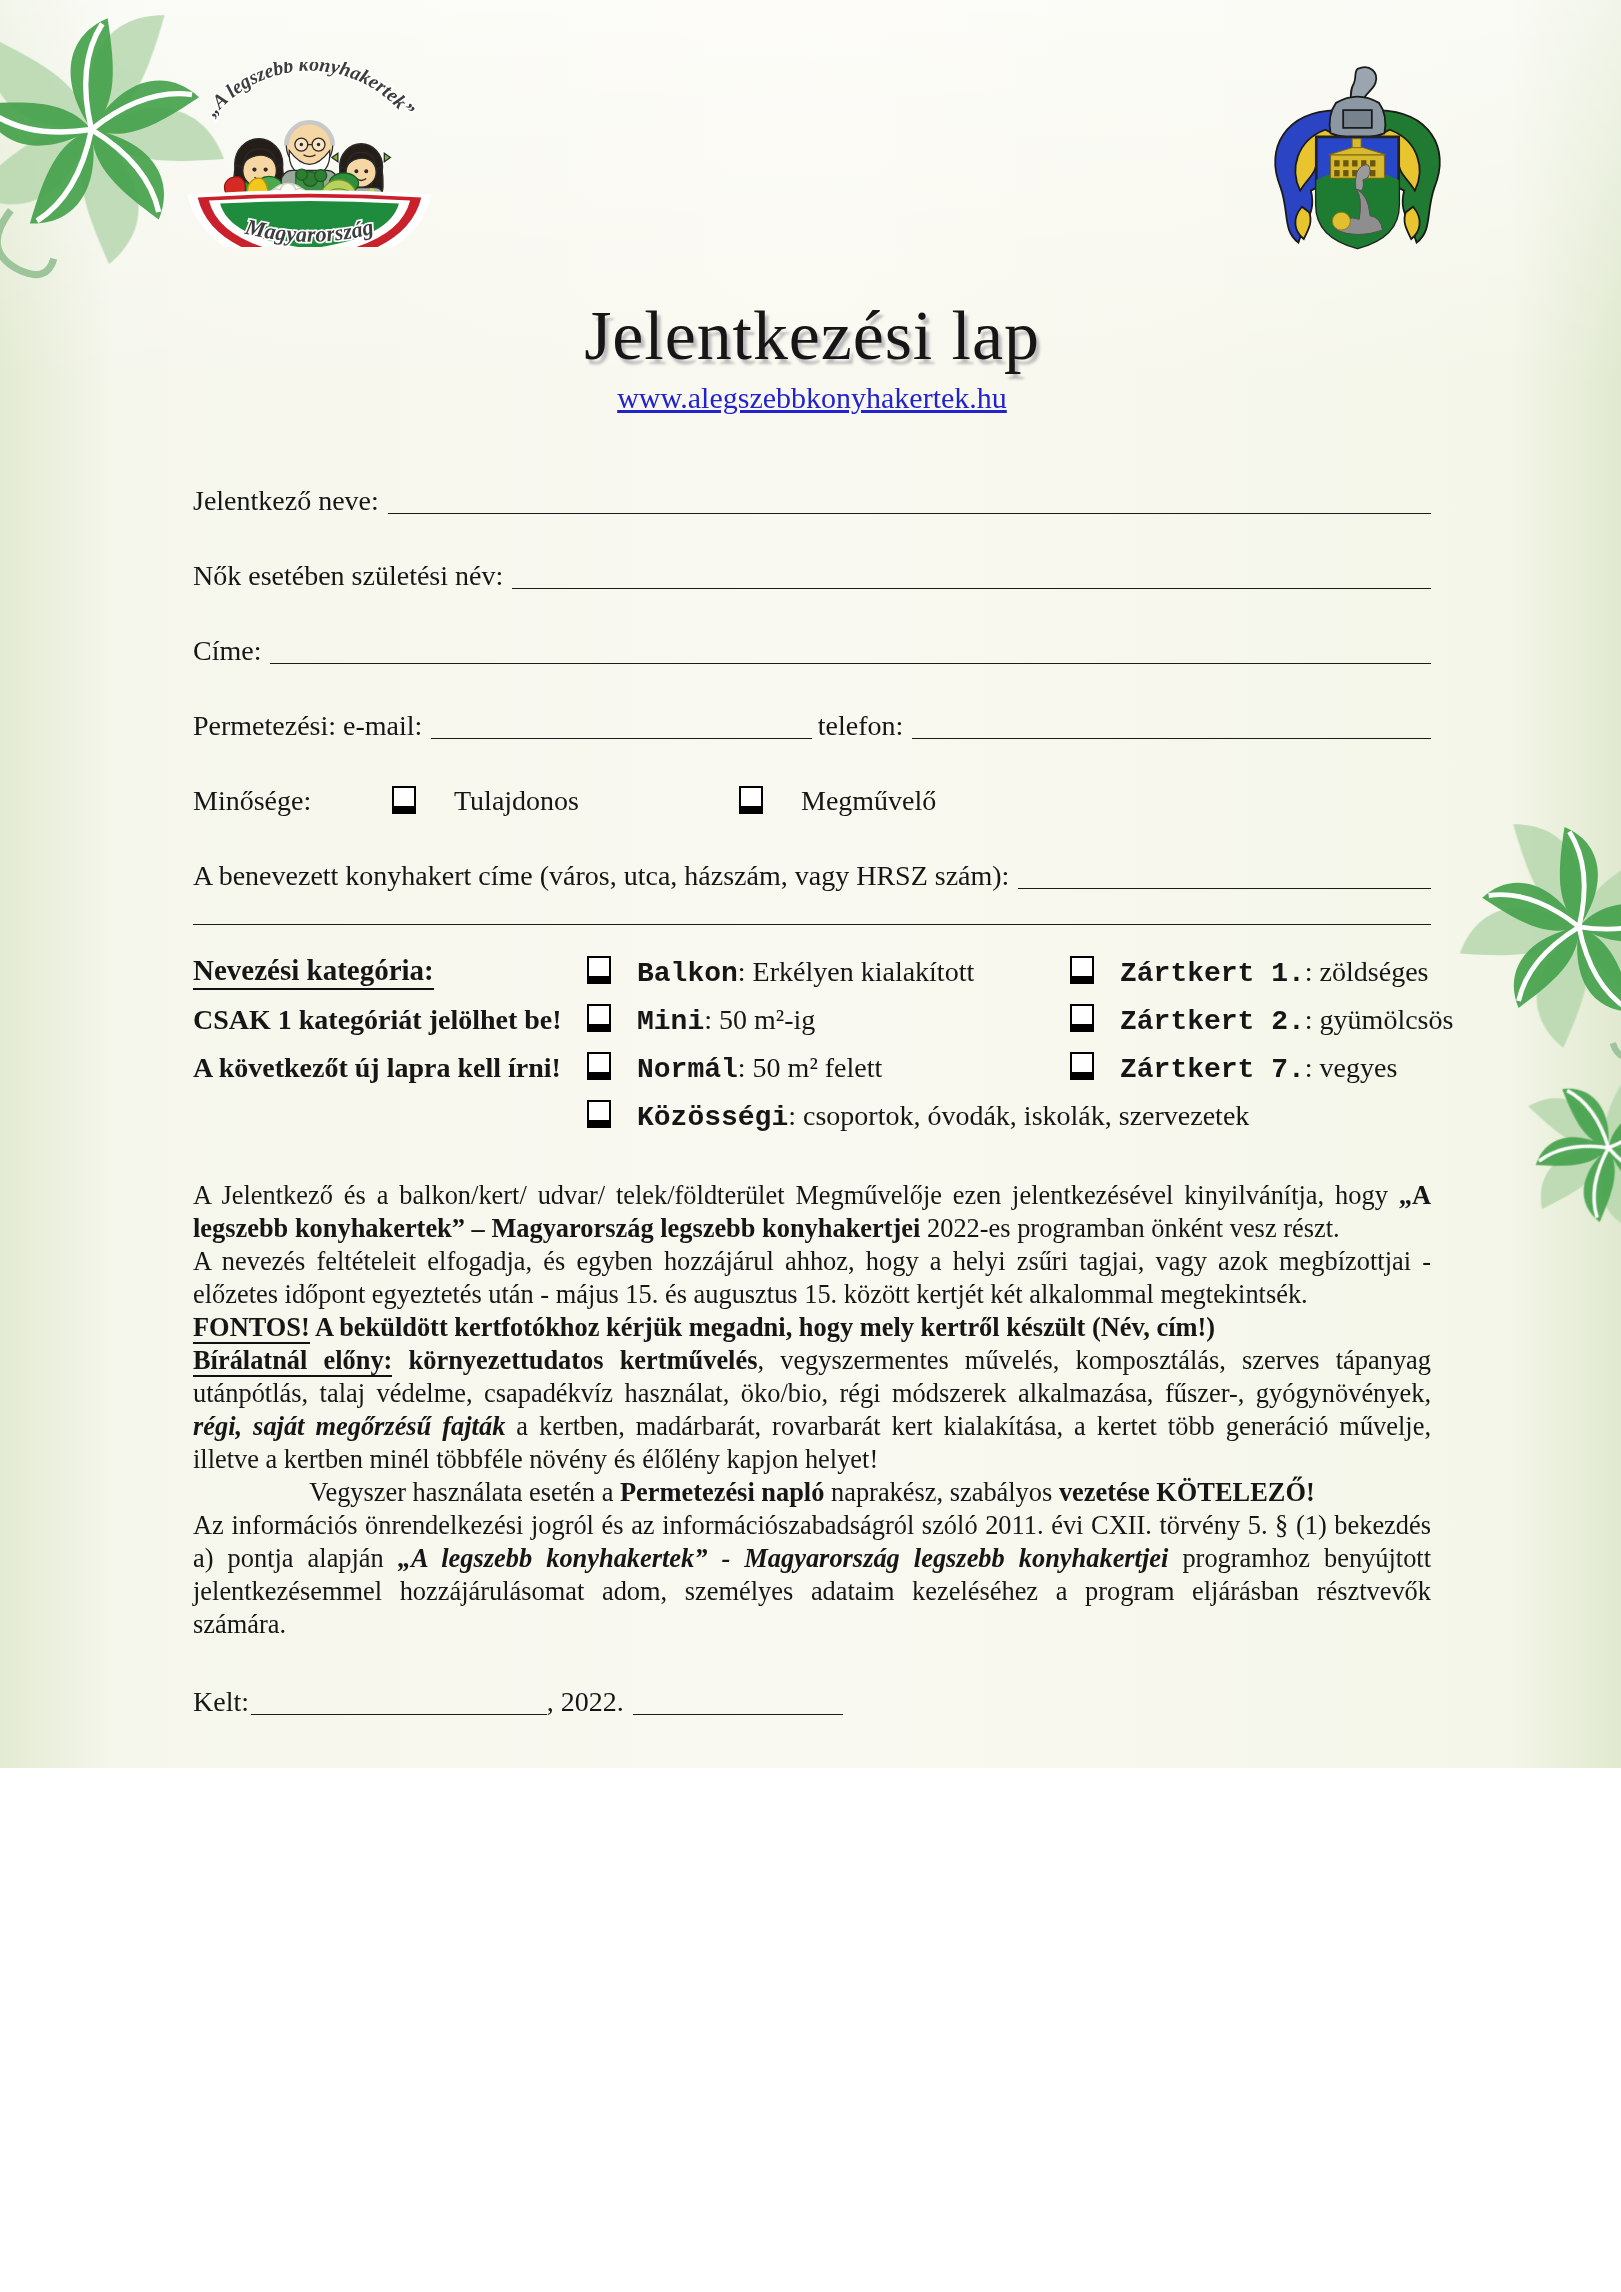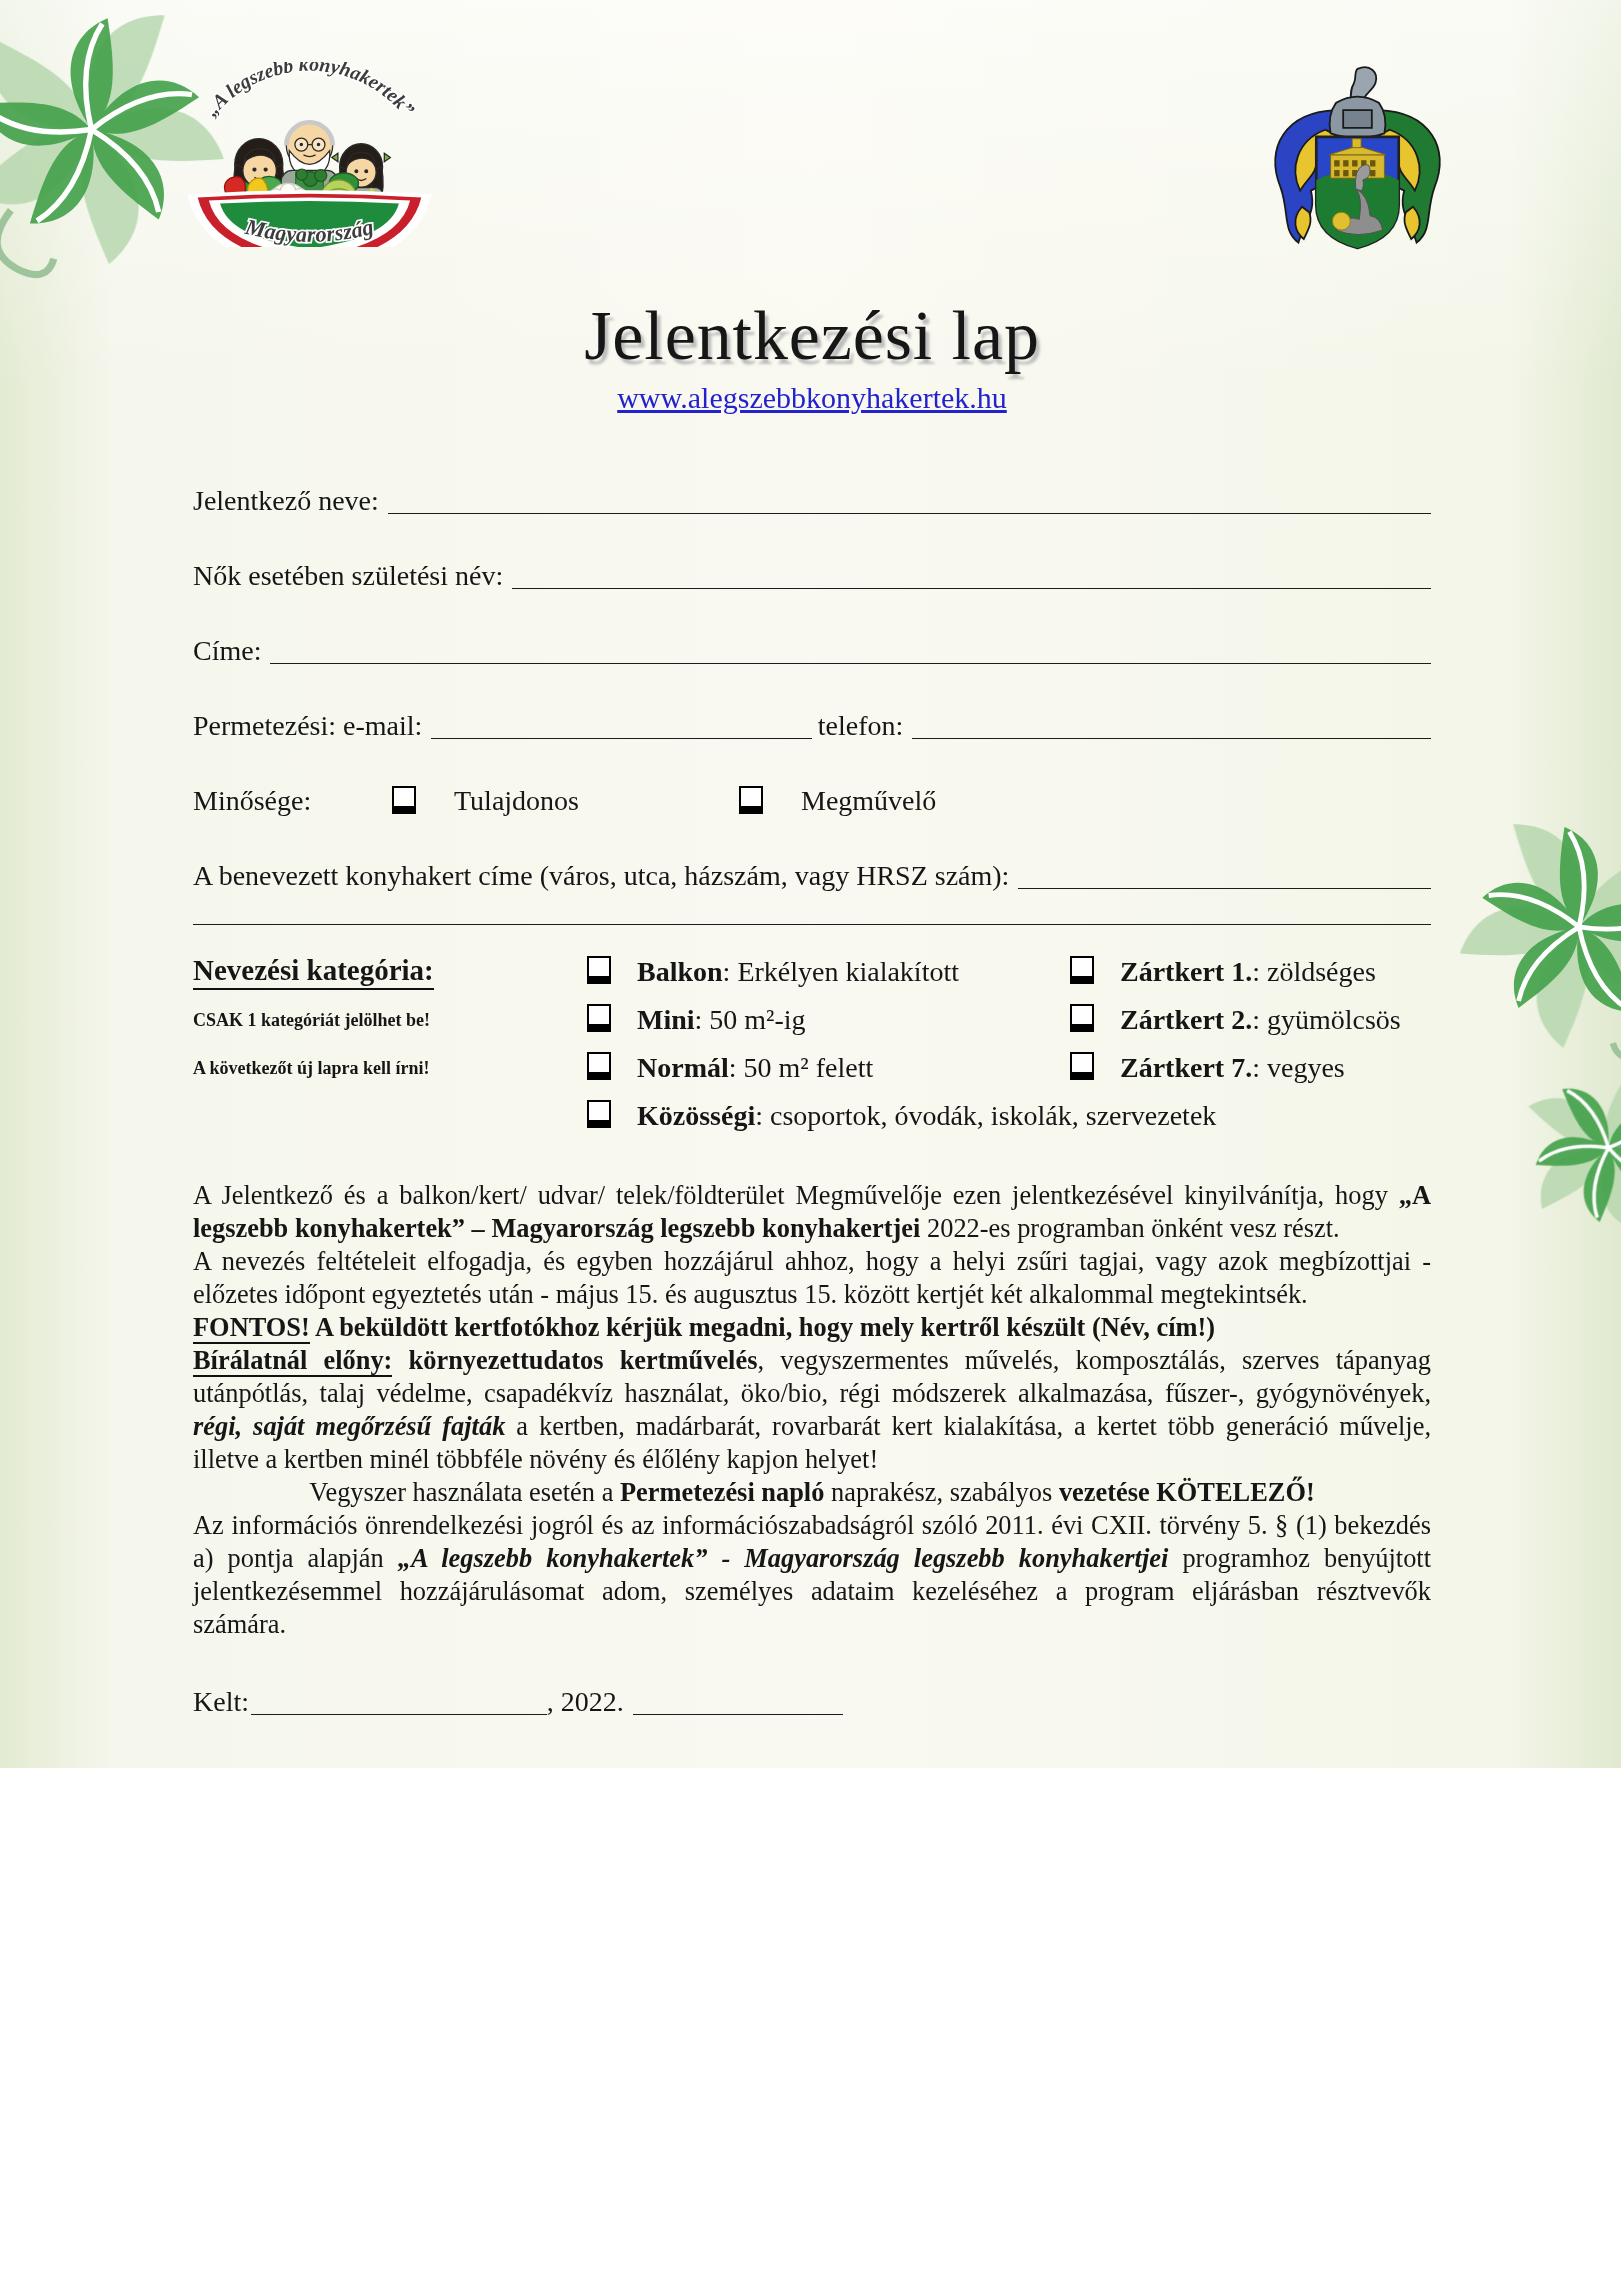--- a/index.html
+++ b/index.html
@@ -25,22 +25,22 @@
   .line.fix{flex:0 0 auto;}
   .line.full{flex:none;margin:30px 0 0 0;width:100%;}
   .cbx{display:inline-block;flex:0 0 auto;width:24px;height:28px;background:#fff;
     border:2.7px solid #000;border-bottom-width:8px;box-sizing:border-box;margin-bottom:5.4px;cursor:pointer;}
   .qrow .lbl1{flex:0 0 199px;}
   .qopt{margin-left:38px;}
   .cats{display:grid;grid-template-columns:394px 50px 433px 50px 1fr;margin-top:23px;font-size:28px;}
   .cats>div{height:48px;display:flex;align-items:center;white-space:nowrap;}
   .cat-head{font-weight:bold;font-size:29px;}
   .cat-head span{border-bottom:2.7px solid #111;padding-bottom:0.9px;}
-  .cat-note{font-weight:bold;font-size:18px;}
-  b.catname{font-weight:bold;}
+  .cat-note{font-weight:bold;font-size:28px;}
+  b.catname{font-weight:bold;font-family:Liberation Mono, monospace;}
   .paras{margin-top:39px;font-size:26.4px;line-height:33px;text-align:justify;}
   .paras p{margin:0;}
   .fontos{margin-top:24px;font-weight:bold;}
   .fontos .uhead{border-bottom:2.7px solid #111;}
   .advantage{margin-top:24px;}
   .advantage .uhead{font-weight:bold;border-bottom:2.7px solid #111;}
   .bi{font-weight:bold;font-style:italic;}
   .spray{margin-top:28px;text-align:center;}
   .legal{margin-top:29px;}
   .kelt{margin-top:43px;font-size:28px;}

